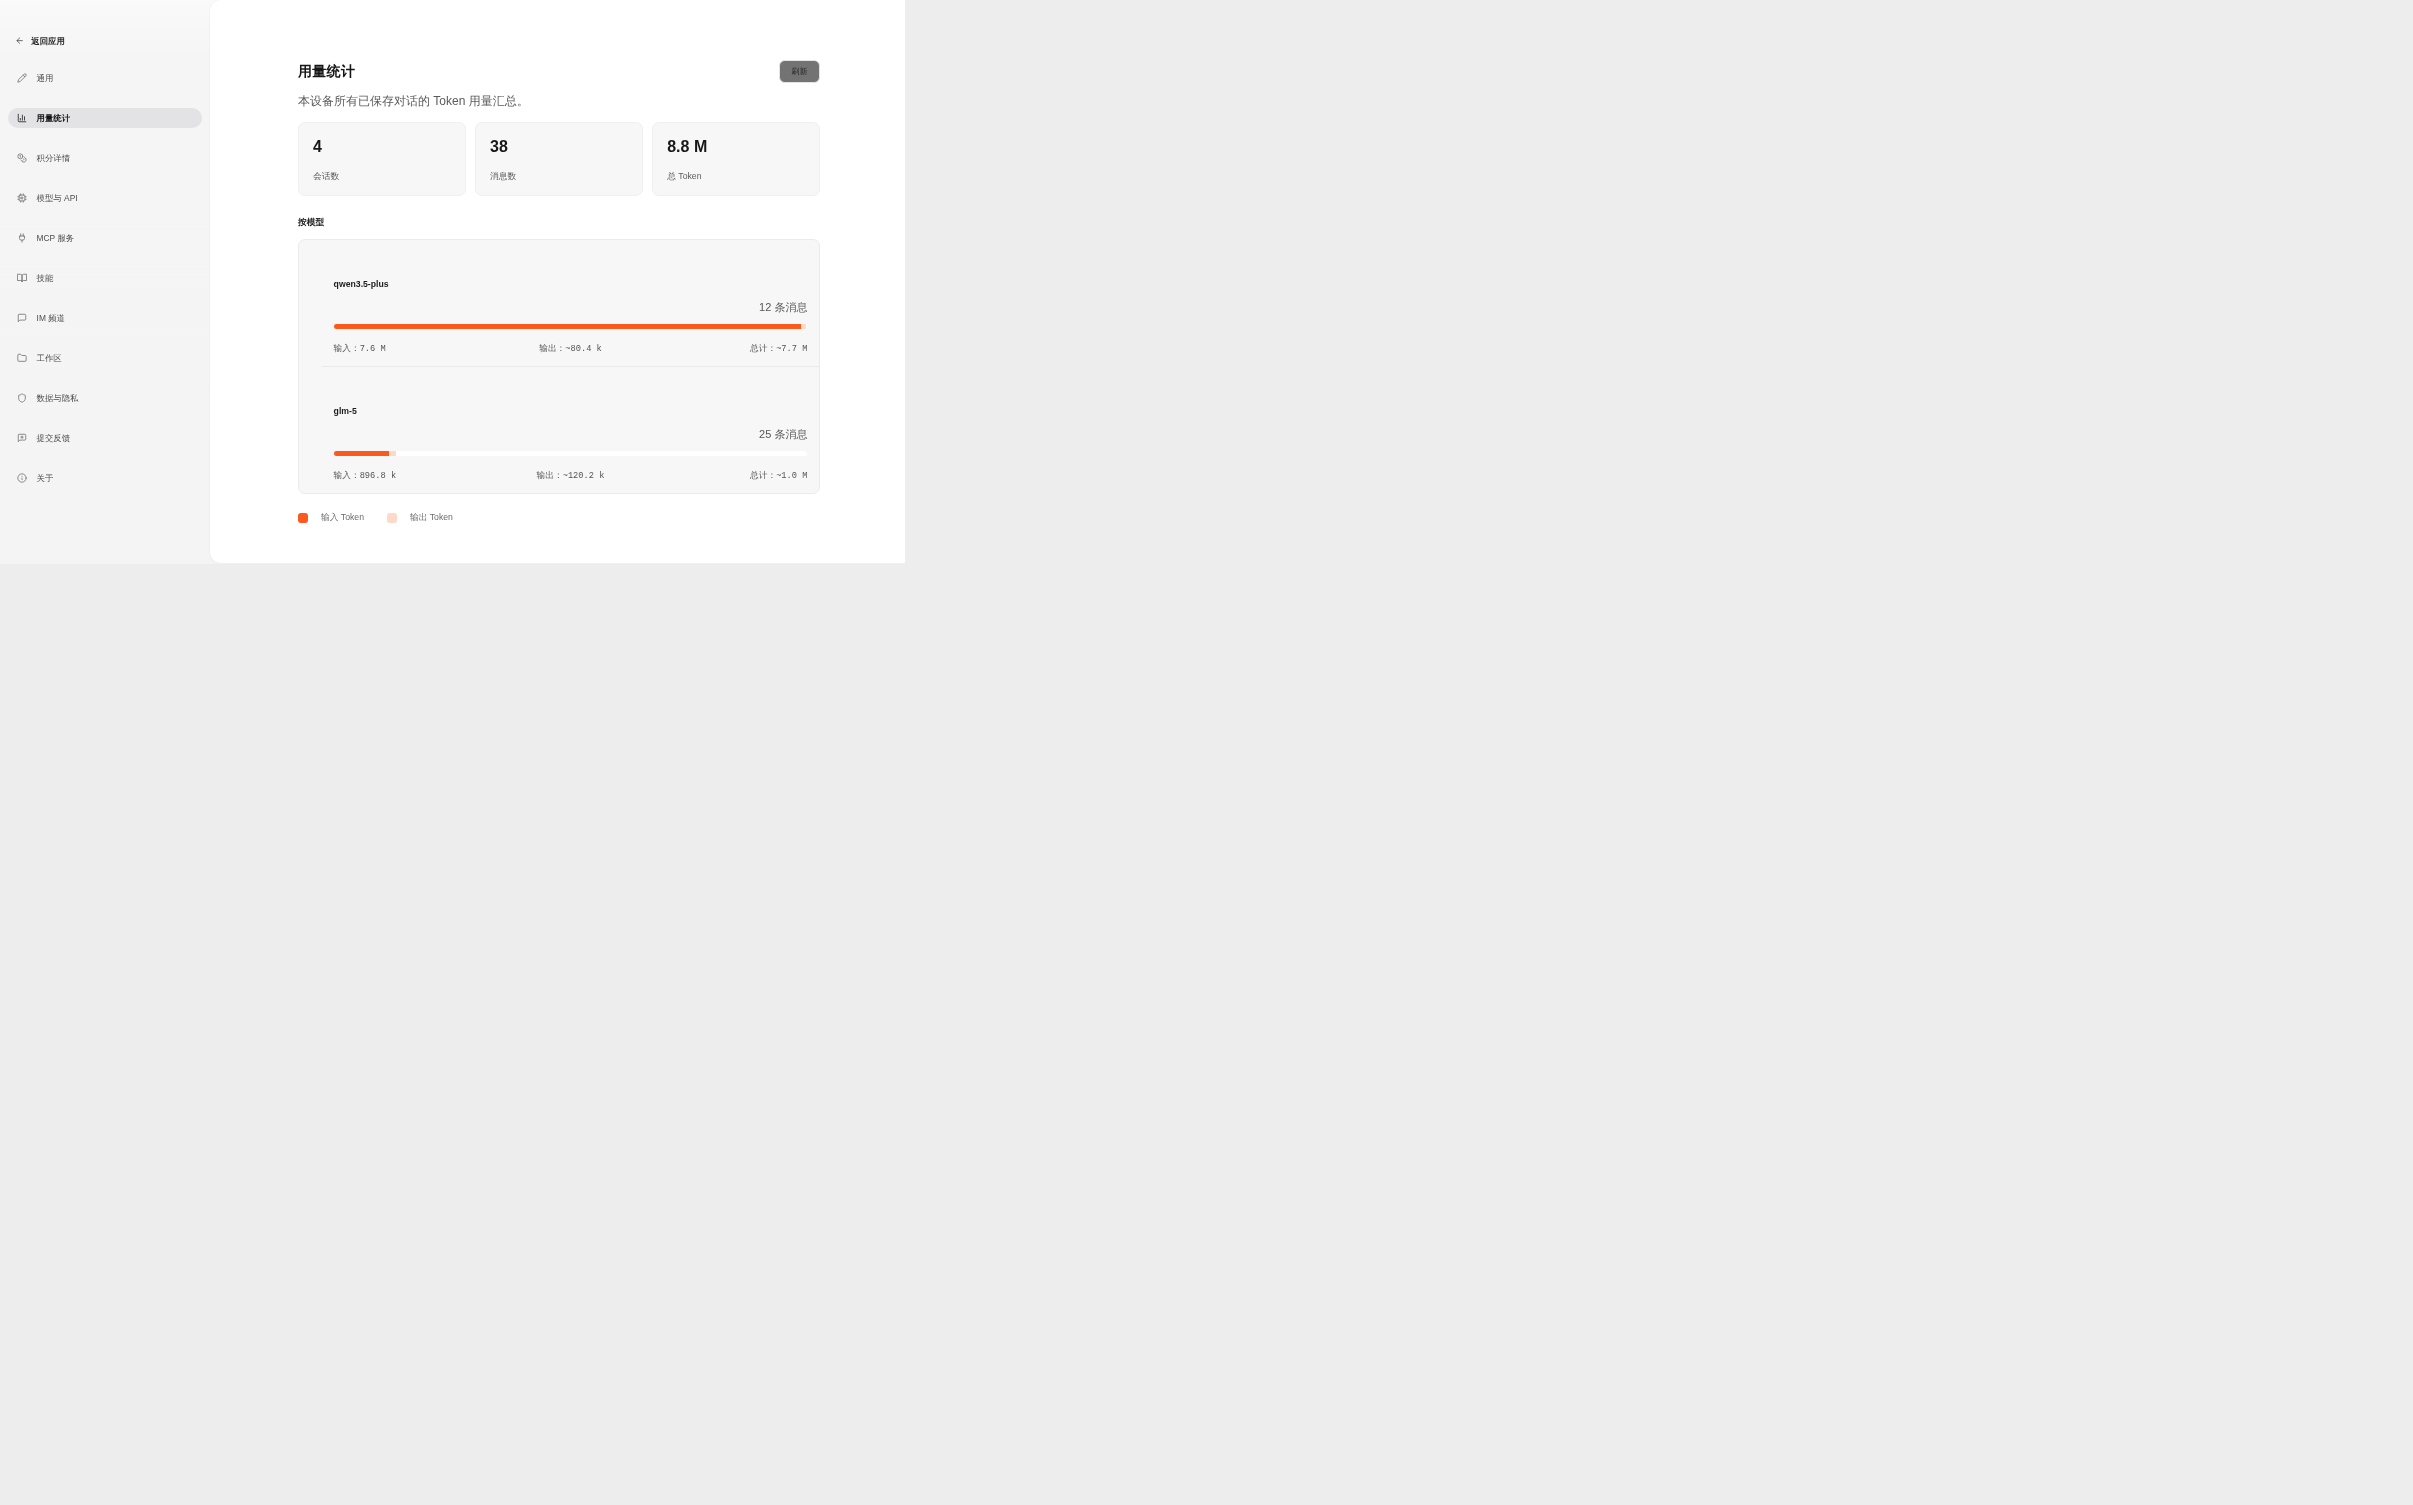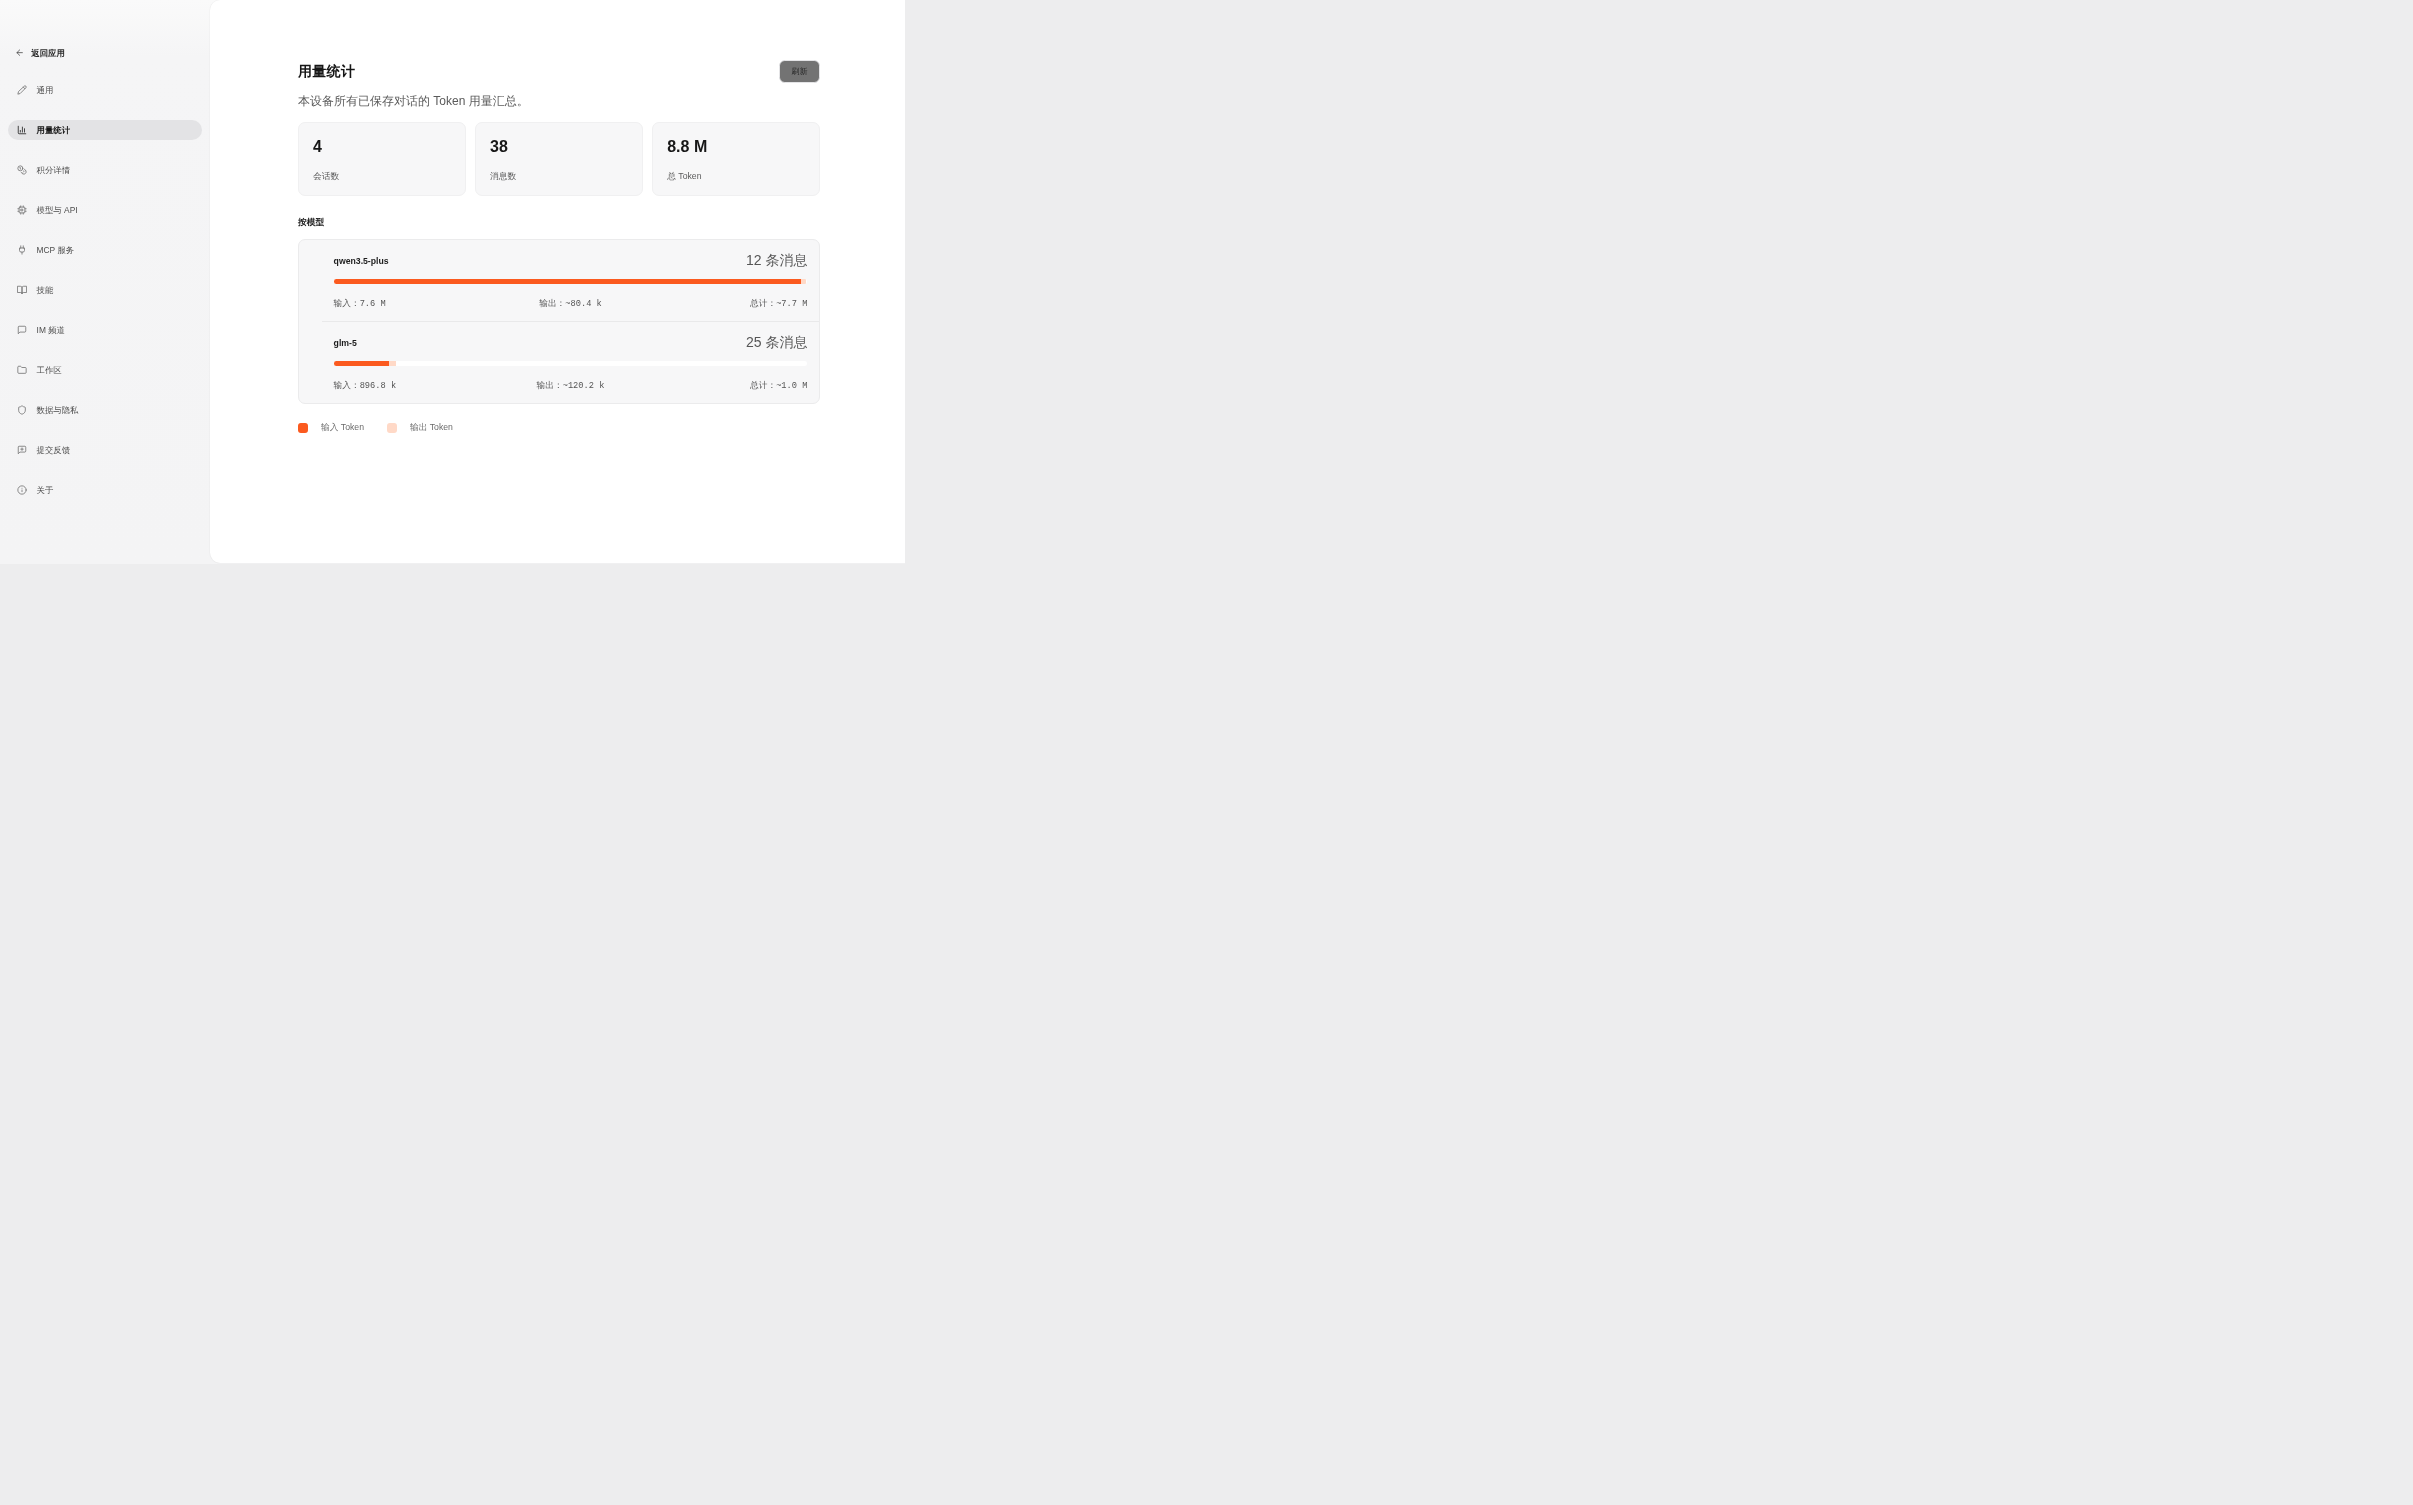--- a/index.html
+++ b/index.html
@@ -1,21 +1,21 @@
 <!DOCTYPE html>
 <html style="font-size:9.3px"><head>
 <meta charset="utf-8">
 <style>
   * { margin:0; padding:0; box-sizing:border-box; }
   html,body { background:#ededee; }
   body { font-family:"Liberation Sans","DejaVu Sans",sans-serif; }
   .screen { position:relative; width:905px; height:564px; background:linear-gradient(180deg,#fafafa 0%,#f5f5f6 10%,#f4f4f5 100%); overflow:hidden; }
 
   
-  .sidebar { position:absolute; left:0; top:16px; width:210px; height:100%; padding:32px 8px 0 8px; }
+  .sidebar { position:absolute; left:0; top:4px; width:210px; height:100%; padding:32px 8px 0 8px; }
   .back-row { display:flex; align-items:center; gap:7px; padding-left:7px; color:#2b2b2b; font-size:8.4px; font-weight:700; cursor:pointer; }
   .back-row svg { width:9.3px; height:9.3px; stroke:#444; }
   .nav { margin-top:21px; display:flex; flex-direction:column; gap:20px; }
   .nav-item { display:flex; align-items:center; gap:9.3px; height:20px; padding:0 9.3px; border-radius:10px; color:#4d4d4d; font-size:8.4px; cursor:pointer; }
   .nav-item .ic { width:10px; height:10px; flex:0 0 auto; color:#6f6f6f; display:flex; }
   .nav-item .ic svg { width:10px; height:10px; }
   .nav-item.selected { background:#e3e3e5; color:#141414; font-weight:600; }
   .nav-item.selected .ic { color:#1b1b1b; }
 
   
@@ -32,21 +32,21 @@
   .stat-value { font-size:16px; font-weight:700; color:#171717; }
   .stat-label { font-size:8.7px; color:#5a5a5a; }
 
   .section-heading { margin-top:21px; font-size:8.7px; font-weight:700; color:#202020; }
 
   .model-card { width:522px; margin-top:10px; background:#f7f7f8; border:0.6px solid #ebebec; border-radius:7px;padding-left:23px; }
   .model-row { padding:12px 11.6px 11.6px; }
   .model-row + .model-row { border-top:0.6px solid #e9e9ea; }
   .model-head { display:flex; align-items:center; justify-content:space-between; }
   .model-name { font-size:8.7px; font-weight:700; color:#1d1d1d; }
-  .model-messages { font-size:14px; color:#565656; }
+  .model-messages { font-size:11px; color:#565656;margin-top:48px; }
   .bar-track { margin-top:8.7px; height:4.6px; border-radius:2.3px; background:#ffffff; overflow:hidden; display:flex; }
   .bar-seg { height:100%; }
   .model-stats { margin-top:14px; display:flex; font-size:8.7px; color:#545454;font-family:Liberation Mono, monospace; }
   .model-stats span { flex:1; }
   .model-stats .mid { text-align:center; }
   .model-stats .right { text-align:right; }
 
   .legend { margin-top:17.4px; display:flex; align-items:center; gap:23px; }
   .legend-item { display:flex; align-items:center; gap:13px; }
   .swatch { width:10px; height:10px; border-radius:2.9px; }

